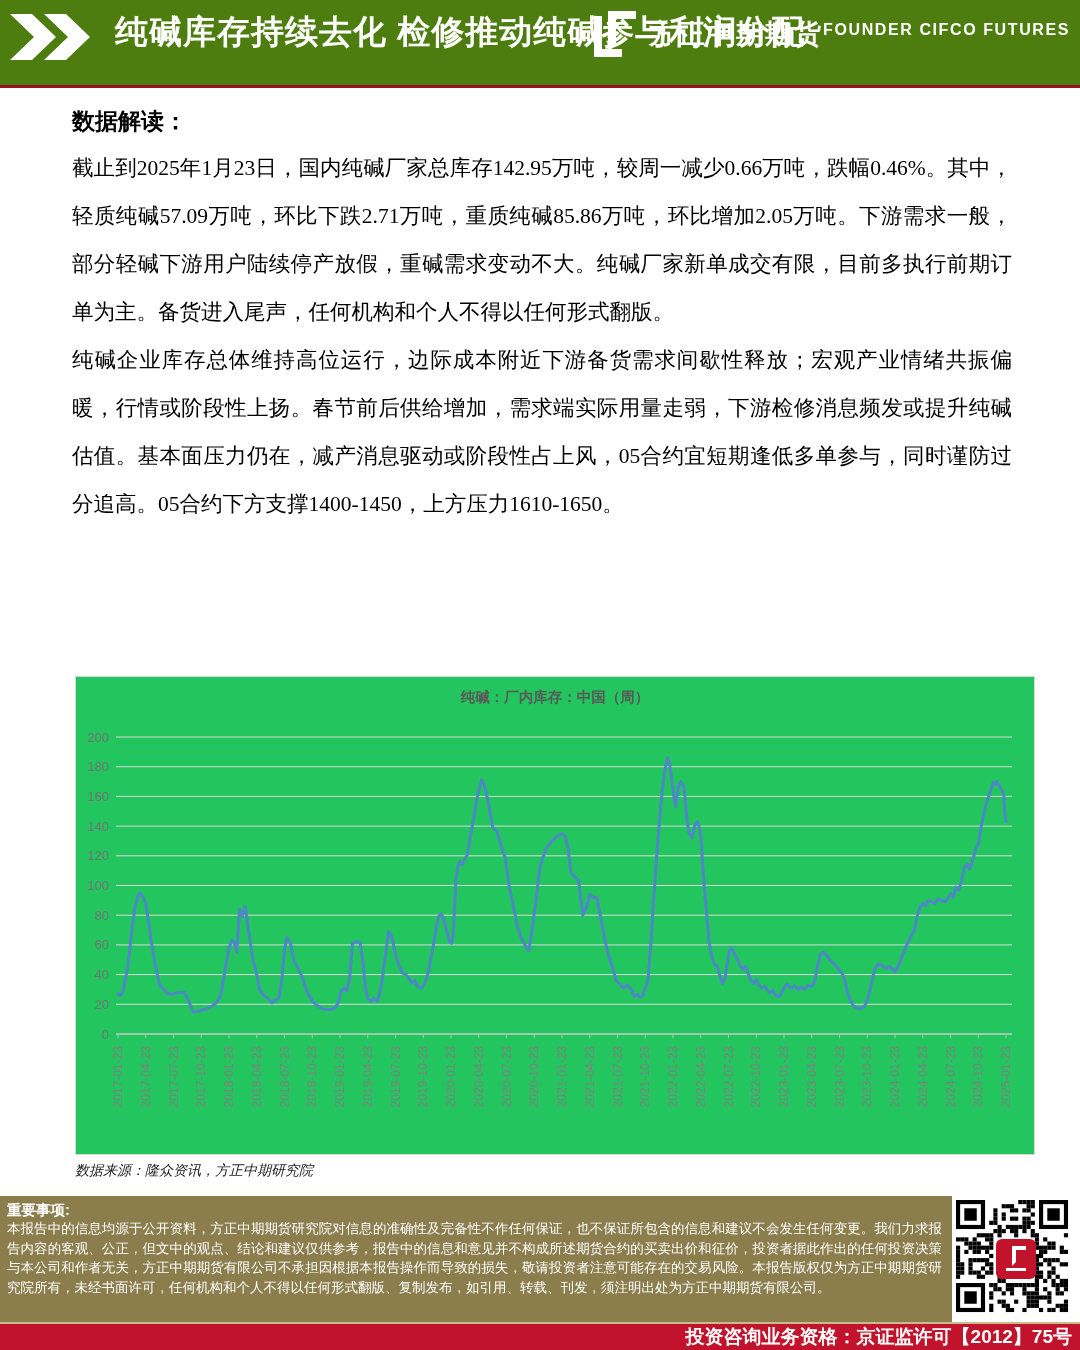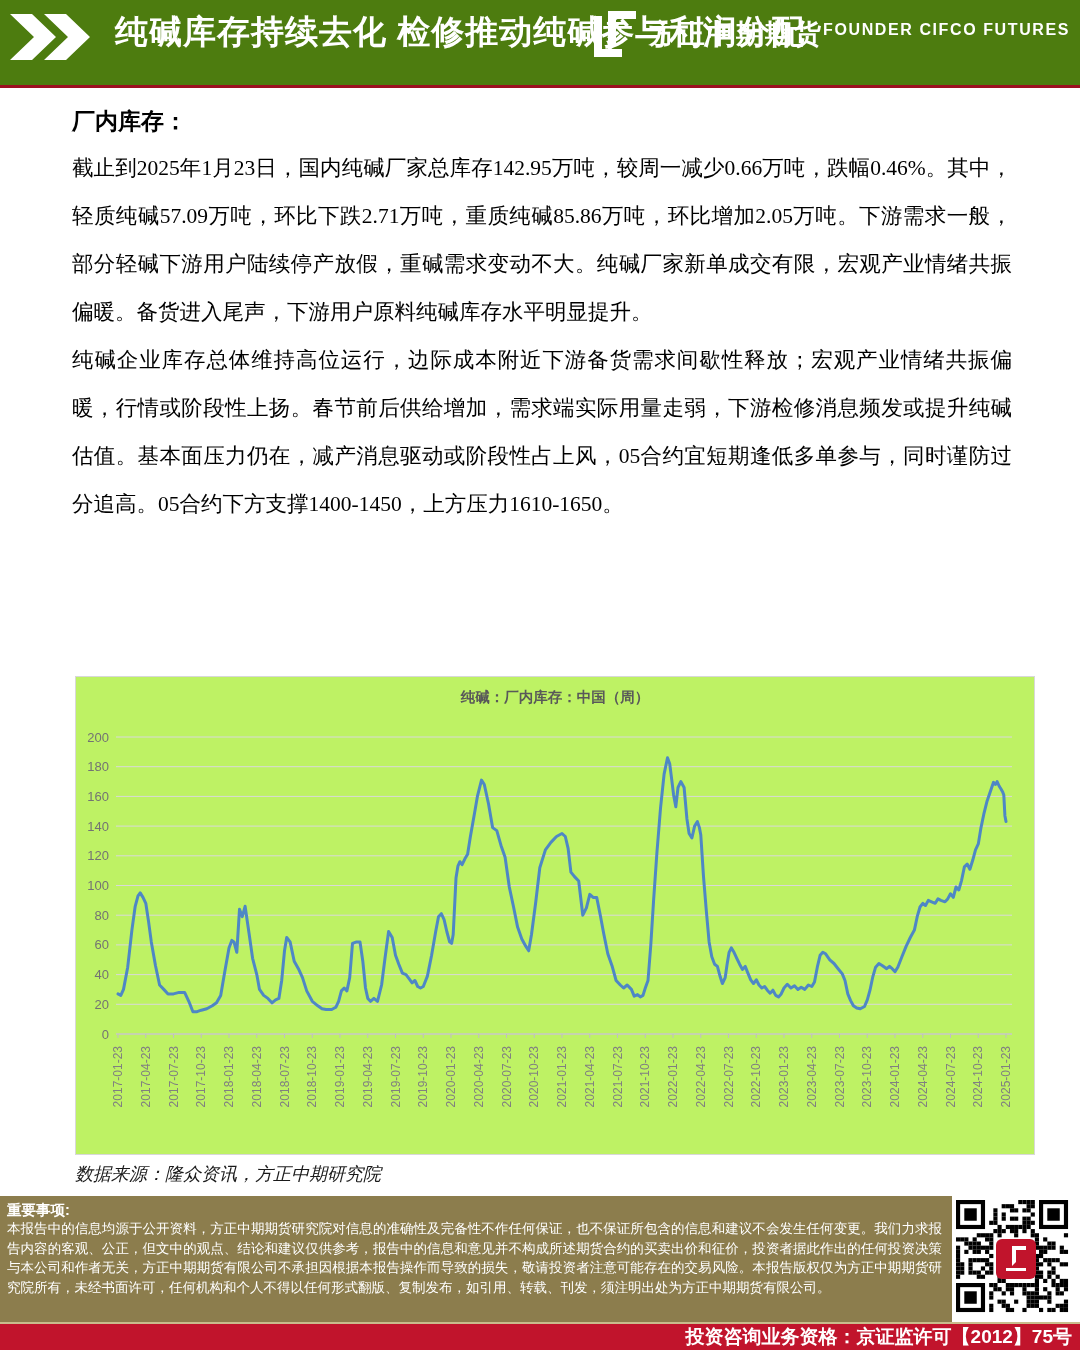--- a/index.html
+++ b/index.html
@@ -17,25 +17,25 @@
   .brand-en{font-size:16px;font-weight:bold;color:#ffffff;letter-spacing:1.6px;margin-top:2px;}
   .byline{position:absolute;left:8px;top:60px;width:1000px;font-size:19px;font-weight:bold;color:#FFE000;white-space:nowrap;}
 
   
   .bodytext{position:absolute;left:72px;top:96px;width:940px;color:#000000;
     font-family:"Liberation Serif","DejaVu Serif",serif;}
   .sec-h{font-size:23px;font-weight:bold;line-height:44px;margin-top:4px;}
   .sec-p{font-size:21.5px;line-height:48px;text-align:justify;}
 
   
-  .chart-card{position:absolute;left:75px;top:676px;width:960px;height:479px;background:#bef264;border:1px solid #d8d8d8;box-sizing:border-box;}
+  .chart-card{position:absolute;left:75px;top:676px;width:960px;height:479px;background:#22c55e;border:1px solid #d8d8d8;box-sizing:border-box;}
   .chart-title{margin-top:11px;text-align:center;font-size:14.5px;color:#595959;font-weight:bold;}
   .chart-svg{position:absolute;left:0;top:30px;}
 
-  .source-note{position:absolute;left:75px;top:1162px;font-size:18px;font-style:italic;color:#1a1a1a;font-family:"Liberation Serif","DejaVu Serif",serif;}
+  .source-note{position:absolute;left:75px;top:1162px;font-size:14px;font-style:italic;color:#1a1a1a;font-family:"Liberation Serif","DejaVu Serif",serif;}
 
   
   .notice{position:absolute;left:0;top:1196px;width:1080px;height:126px;background:#8C7D4D;box-sizing:border-box;padding:5px 0 0 7px;}
   .notice-title{font-size:14.5px;font-weight:bold;color:#ffffff;line-height:18px;}
   .notice-text{width:935px;font-size:13.5px;color:#ffffff;line-height:19.5px;text-align:justify;}
   .qr-box{position:absolute;right:0;top:1196px;width:128px;height:126px;background:#ffffff;}
   .license-bar{position:absolute;left:0;top:1322px;width:1080px;height:28px;background:#C1142C;border-top:2px solid #C9BC8C;box-sizing:border-box;}
   .license{position:absolute;right:8px;top:1324px;font-size:19px;font-weight:bold;color:#ffffff;white-space:nowrap;}
 </style>
 </head>
@@ -55,22 +55,22 @@
         <path d="M5 8 L13 8 L13 41 L33 41 L33 49 L5 49 Z" fill="#ffffff"></path>
       </svg>
       <div class="brand-text">
         <span class="brand-cn">方正中期期货</span>
         <span class="brand-en">FOUNDER CIFCO FUTURES</span>
       </div>
     </div>
   </div>
 
   <div class="bodytext">
-    <div class="sec-h">厂内库存：</div>
-    <div class="sec-p">截止到2025年1月23日，国内纯碱厂家总库存142.95万吨，较周一减少0.66万吨，跌幅0.46%。其中，轻质纯碱57.09万吨，环比下跌2.71万吨，重质纯碱85.86万吨，环比增加2.05万吨。下游需求一般，部分轻碱下游用户陆续停产放假，重碱需求变动不大。纯碱厂家新单成交有限，宏观产业情绪共振偏暖。备货进入尾声，下游用户原料纯碱库存水平明显提升。</div>
+    <div class="sec-h">数据解读：</div>
+    <div class="sec-p">截止到2025年1月23日，国内纯碱厂家总库存142.95万吨，较周一减少0.66万吨，跌幅0.46%。其中，轻质纯碱57.09万吨，环比下跌2.71万吨，重质纯碱85.86万吨，环比增加2.05万吨。下游需求一般，部分轻碱下游用户陆续停产放假，重碱需求变动不大。纯碱厂家新单成交有限，目前多执行前期订单为主。备货进入尾声，任何机构和个人不得以任何形式翻版。</div>
     <div class="sec-p">纯碱企业库存总体维持高位运行，边际成本附近下游备货需求间歇性释放；宏观产业情绪共振偏暖，行情或阶段性上扬。春节前后供给增加，需求端实际用量走弱，下游检修消息频发或提升纯碱估值。基本面压力仍在，减产消息驱动或阶段性占上风，05合约宜短期逢低多单参与，同时谨防过分追高。05合约下方支撑1400-1450，上方压力1610-1650。</div>
   </div>
 
   <div class="chart-card">
     <div class="chart-title">纯碱：厂内库存：中国（周）</div>
     <svg id="chart-svg" class="chart-svg" width="958" height="446" viewBox="0 0 958 446">
         <line x1="40" y1="327" x2="936" y2="327" stroke="#D9D9D9" stroke-width="1"></line>
         <text x="33" y="331.5" text-anchor="end" font-size="13" fill="#737373">0</text>
         <line x1="40" y1="297.3" x2="936" y2="297.3" stroke="#D9D9D9" stroke-width="1"></line>
         <text x="33" y="301.8" text-anchor="end" font-size="13" fill="#737373">20</text>

